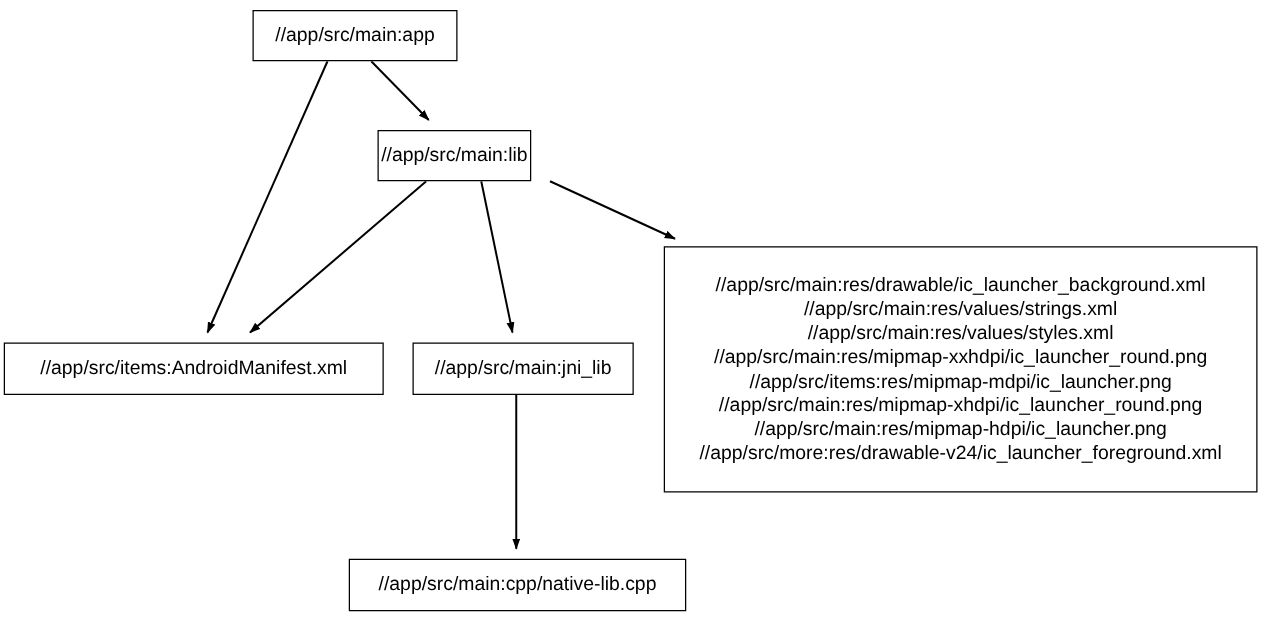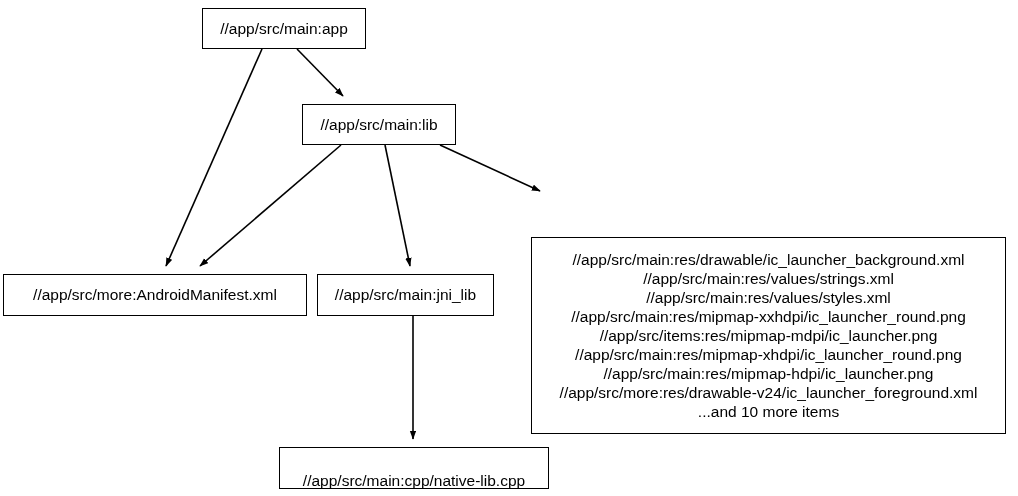--- a/index.html
+++ b/index.html
@@ -55,25 +55,25 @@
   .node-multiline .line {
     display: block;
     text-align: center;
     font-size: 15.5px;
     line-height: 19.1px;
     white-space: nowrap;
   }
 
   
   #node-app            { left: 202px; top: 8px;   width: 164px; height: 41px; }
-  #node-lib            { left: 302px; top: 104px; width: 154px; height: 41px; }
+  #node-lib            { left: 302px; top: 104px; width: 123px; height: 41px; }
   #node-manifest       { left: 3px;   top: 274px; width: 304px; height: 42px; }
-  #node-jni-lib        { left: 317px; top: 274px; width: 177px; height: 42px; }
-  #node-resources      { left: 531px; top: 197px; width: 475px; height: 197px; margin-top: 40px; }
-  #node-native-lib-cpp { left: 279px; top: 447px; width: 270px; height: 42px; align-items: flex-end; }
+  #node-jni-lib        { left: 330px; top: 274px; width: 177px; height: 42px; }
+  #node-resources      { left: 531px; top: 197px; width: 475px; height: 197px; }
+  #node-native-lib-cpp { left: 279px; top: 447px; width: 270px; height: 42px; }
 </style>
 </head>
 <body>
 
 <div id="canvas">
 
   <svg id="edges" width="1018" height="496" viewBox="0 0 1018 496">
     <defs>
       <marker id="arrow" markerWidth="10" markerHeight="10" refX="8.2" refY="3.2" orient="auto" markerUnits="userSpaceOnUse">
         <path d="M0,0 L9,3.2 L0,6.4 Z" fill="#000000"></path>
@@ -95,38 +95,37 @@
 
   <div class="node" id="node-app">
     <span class="node-label">//app/src/main:app</span>
   </div>
 
   <div class="node" id="node-lib">
     <span class="node-label">//app/src/main:lib</span>
   </div>
 
   <div class="node" id="node-manifest">
-    <span class="node-label">//app/src/more:AndroidManifest.xml</span>
+    <span class="node-label">//app/src/items:AndroidManifest.xml</span>
   </div>
 
   <div class="node" id="node-jni-lib">
     <span class="node-label">//app/src/main:jni_lib</span>
   </div>
 
   <div class="node node-multiline" id="node-resources">
     <span class="lines" id="resources-lines">
         <span class="line">//app/src/main:res/drawable/ic_launcher_background.xml</span>
         <span class="line">//app/src/main:res/values/strings.xml</span>
         <span class="line">//app/src/main:res/values/styles.xml</span>
         <span class="line">//app/src/main:res/mipmap-xxhdpi/ic_launcher_round.png</span>
         <span class="line">//app/src/items:res/mipmap-mdpi/ic_launcher.png</span>
         <span class="line">//app/src/main:res/mipmap-xhdpi/ic_launcher_round.png</span>
         <span class="line">//app/src/main:res/mipmap-hdpi/ic_launcher.png</span>
         <span class="line">//app/src/more:res/drawable-v24/ic_launcher_foreground.xml</span>
-        <span class="line">...and 10 more items</span>
       </span>
   </div>
 
   <div class="node" id="node-native-lib-cpp">
     <span class="node-label">//app/src/main:cpp/native-lib.cpp</span>
   </div>
 
 </div>
 
 </body></html>

